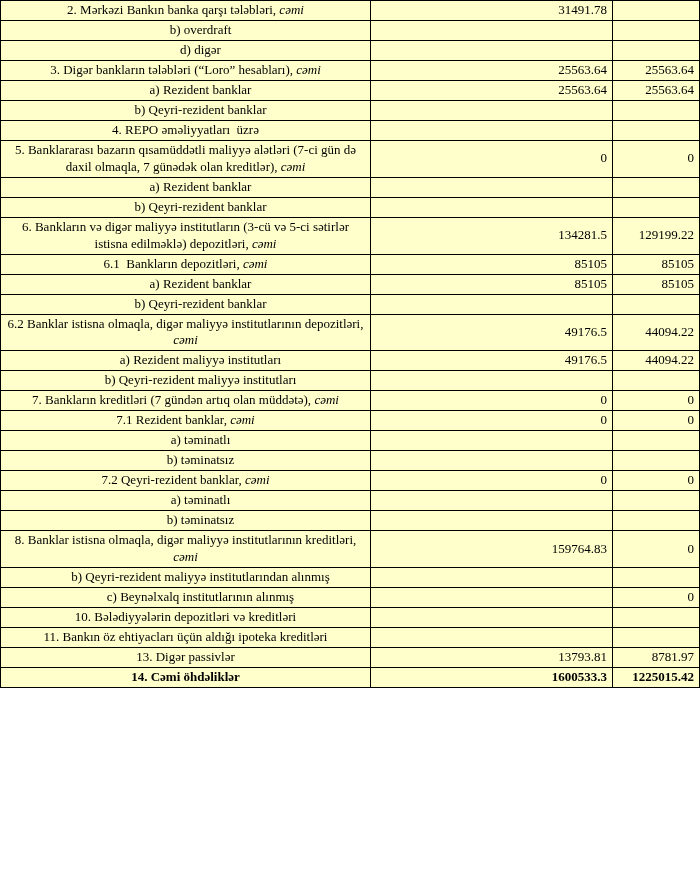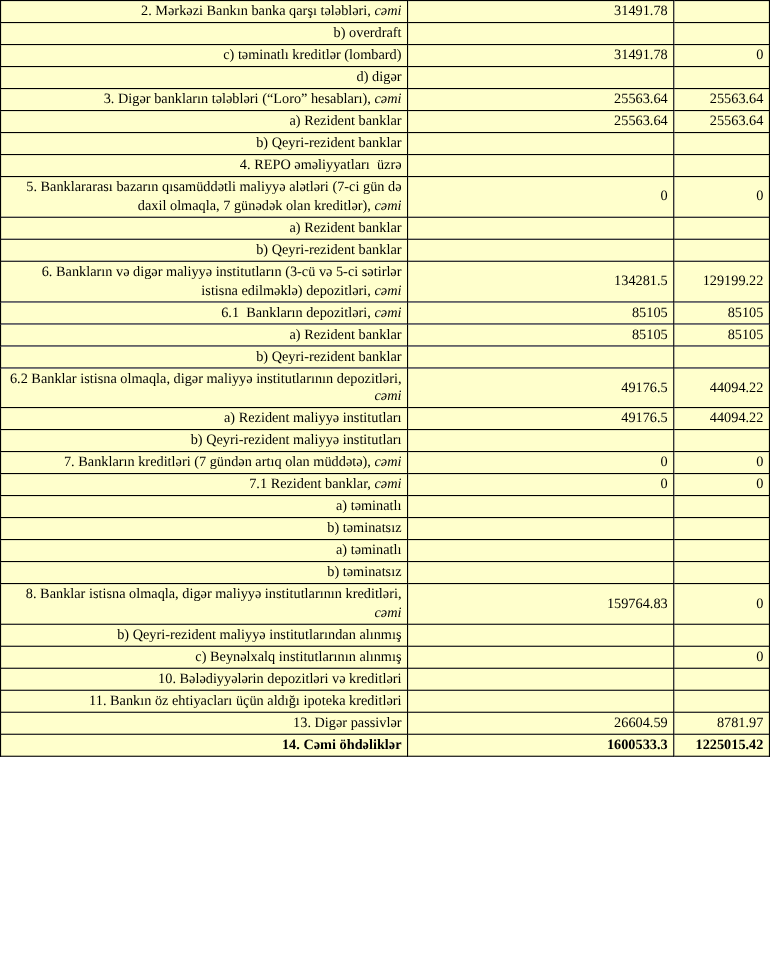--- a/index.html
+++ b/index.html
@@ -26,21 +26,21 @@
     line-height: 1.3;
     padding: 1px 5px;
     vertical-align: middle;
     overflow: hidden;
   }
   col.c-label { width: 370px; }
   col.c-v1    { width: 242px; }
   col.c-v2    { width: 87px;  }
   tr.t-row { height: 20px; }
   td.label-cell {
-    text-align: right;
+    text-align: center;
     white-space: pre-wrap;
   }
   td.label-cell.indent { padding-left: 35px; }
   td.val-cell {
     text-align: right;
     white-space: nowrap;
   }
   tr.bold td { font-weight: bold; }
   span.it { font-style: italic; }
 </style>
@@ -58,25 +58,20 @@
         <td class="label-cell"><span>2. Mərkəzi Bankın banka qarşı tələbləri, </span><span class="it">cəmi</span></td>
         <td class="val-cell">31491.78</td>
         <td class="val-cell"></td>
       </tr>
       <tr class="t-row">
         <td class="label-cell indent"><span>b) overdraft</span></td>
         <td class="val-cell"></td>
         <td class="val-cell"></td>
       </tr>
       <tr class="t-row">
-        <td class="label-cell indent"><span>c) təminatlı kreditlər (lombard)</span></td>
-        <td class="val-cell">31491.78</td>
-        <td class="val-cell">0</td>
-      </tr>
-      <tr class="t-row">
         <td class="label-cell indent"><span>d) digər</span></td>
         <td class="val-cell"></td>
         <td class="val-cell"></td>
       </tr>
       <tr class="t-row">
         <td class="label-cell"><span>3. Digər bankların tələbləri (“Loro” hesabları), </span><span class="it">cəmi</span></td>
         <td class="val-cell">25563.64</td>
         <td class="val-cell">25563.64</td>
       </tr>
       <tr class="t-row">
@@ -158,20 +153,25 @@
         <td class="label-cell indent"><span>a) təminatlı</span></td>
         <td class="val-cell"></td>
         <td class="val-cell"></td>
       </tr>
       <tr class="t-row">
         <td class="label-cell indent"><span>b) təminatsız</span></td>
         <td class="val-cell"></td>
         <td class="val-cell"></td>
       </tr>
       <tr class="t-row">
+        <td class="label-cell"><span>7.2 Qeyri-rezident banklar, </span><span class="it">cəmi</span></td>
+        <td class="val-cell">0</td>
+        <td class="val-cell">0</td>
+      </tr>
+      <tr class="t-row">
         <td class="label-cell indent"><span>a) təminatlı</span></td>
         <td class="val-cell"></td>
         <td class="val-cell"></td>
       </tr>
       <tr class="t-row">
         <td class="label-cell indent"><span>b) təminatsız</span></td>
         <td class="val-cell"></td>
         <td class="val-cell"></td>
       </tr>
       <tr class="t-row">
@@ -194,21 +194,21 @@
         <td class="val-cell"></td>
         <td class="val-cell"></td>
       </tr>
       <tr class="t-row">
         <td class="label-cell"><span>11. Bankın öz ehtiyacları üçün aldığı ipoteka kreditləri</span></td>
         <td class="val-cell"></td>
         <td class="val-cell"></td>
       </tr>
       <tr class="t-row">
         <td class="label-cell"><span>13. Digər passivlər</span></td>
-        <td class="val-cell">26604.59</td>
+        <td class="val-cell">13793.81</td>
         <td class="val-cell">8781.97</td>
       </tr>
       <tr class="t-row bold">
         <td class="label-cell"><span>14. Cəmi öhdəliklər</span></td>
         <td class="val-cell">1600533.3</td>
         <td class="val-cell">1225015.42</td>
       </tr>
     </tbody>
 </table>
 

